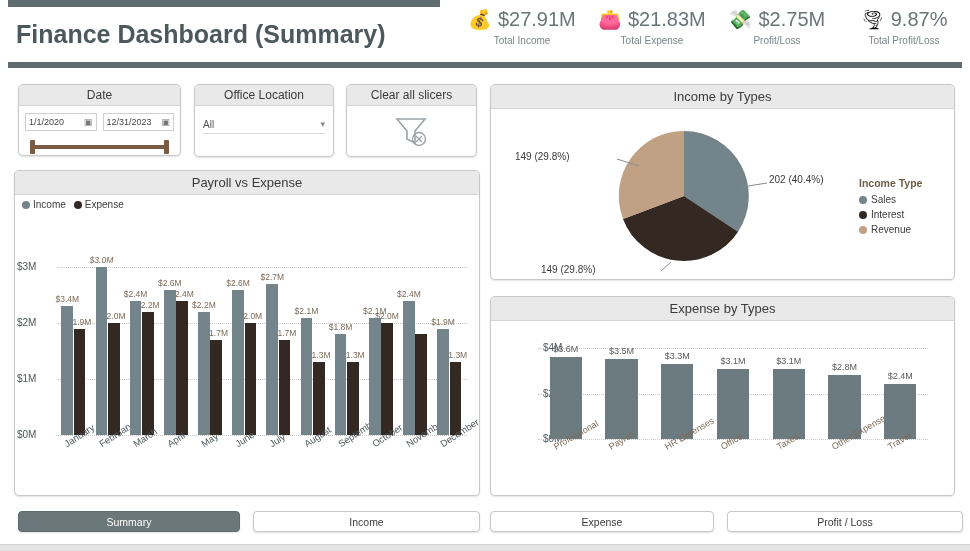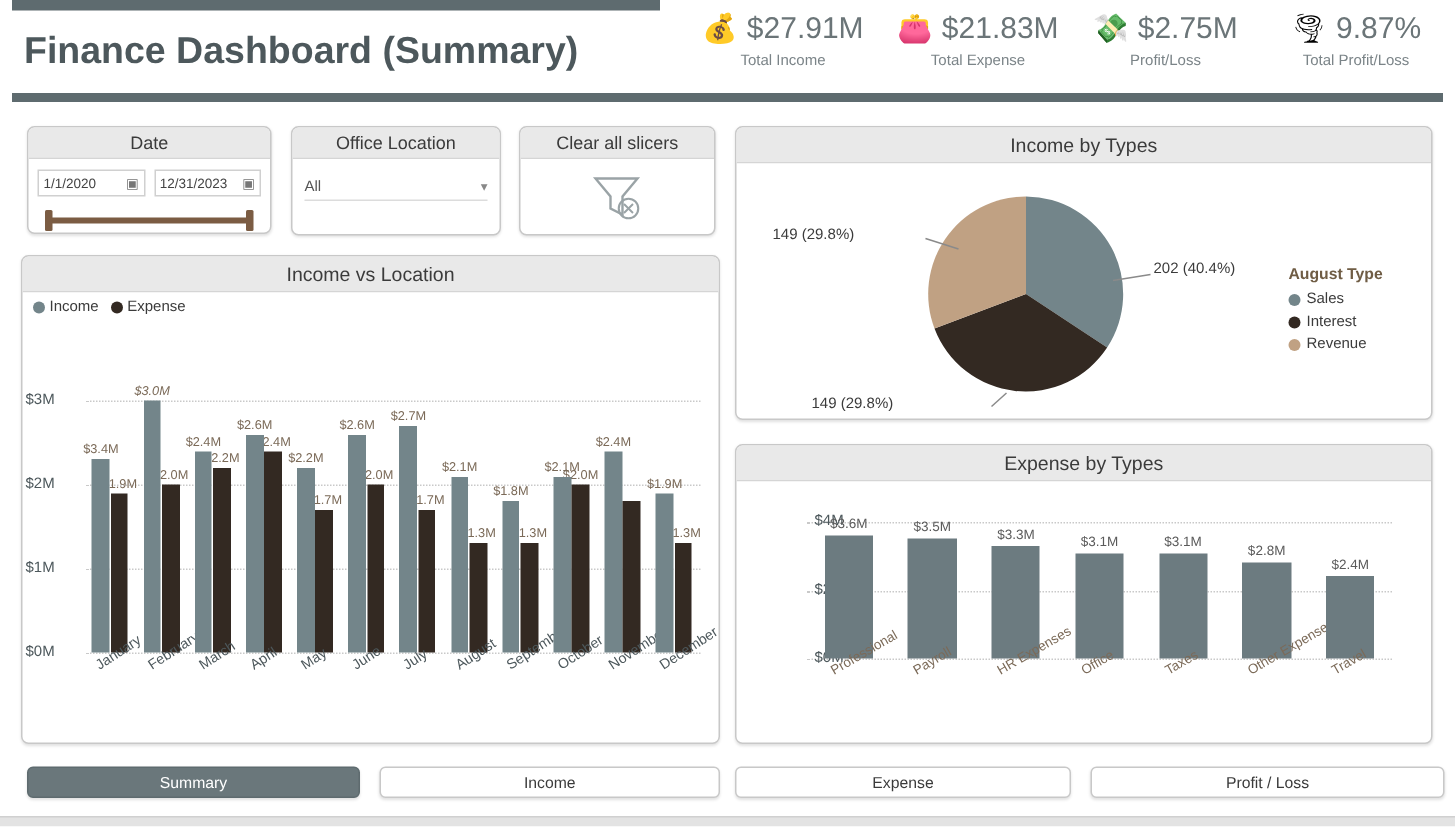--- a/index.html
+++ b/index.html
@@ -318,21 +318,21 @@
     <div class="panel-head">Office Location</div>
     <div class="office-body">
       <div class="office-select">
         <span>All</span>
         <span class="chev">▾</span>
       </div>
     </div>
   </div>
 
   <div class="panel" id="panel-ive">
-    <div class="panel-head big">Income vs Location</div>
+    <div class="panel-head big">Payroll vs Expense</div>
     <div class="ive-body">
       <div class="ive-legend">
         <span class="lg-item">
           <span class="lg-dot" style="background:#73858a"></span>
           <span>Income</span>
         </span>
         <span class="lg-item">
           <span class="lg-dot" style="background:#332922"></span>
           <span>Expense</span>
         </span>
@@ -449,21 +449,21 @@
         <path d="M133 66 L158 62" stroke="#8a8a8a" fill="none" stroke-width="1"></path>
         <path d="M30 45 L8 38" stroke="#8a8a8a" fill="none" stroke-width="1"></path>
         <path d="M62 141 L52 150" stroke="#8a8a8a" fill="none" stroke-width="1"></path>
       </svg>
 
       <div class="pie-callout" style="left:278px; top:65px;">202 (40.4%)</div>
       <div class="pie-callout" style="left:24px; top:42px;">149 (29.8%)</div>
       <div class="pie-callout" style="left:50px; top:155px;">149 (29.8%)</div>
 
       <div class="pie-legend">
-        <div class="pie-legend-title">August Type</div>
+        <div class="pie-legend-title">Income Type</div>
         <div class="pie-legend-item">
           <span class="lg-dot" style="background:#73858a"></span>
           <span>Sales</span>
         </div>
         <div class="pie-legend-item">
           <span class="lg-dot" style="background:#332922"></span>
           <span>Interest</span>
         </div>
         <div class="pie-legend-item">
           <span class="lg-dot" style="background:#c0a183"></span>

